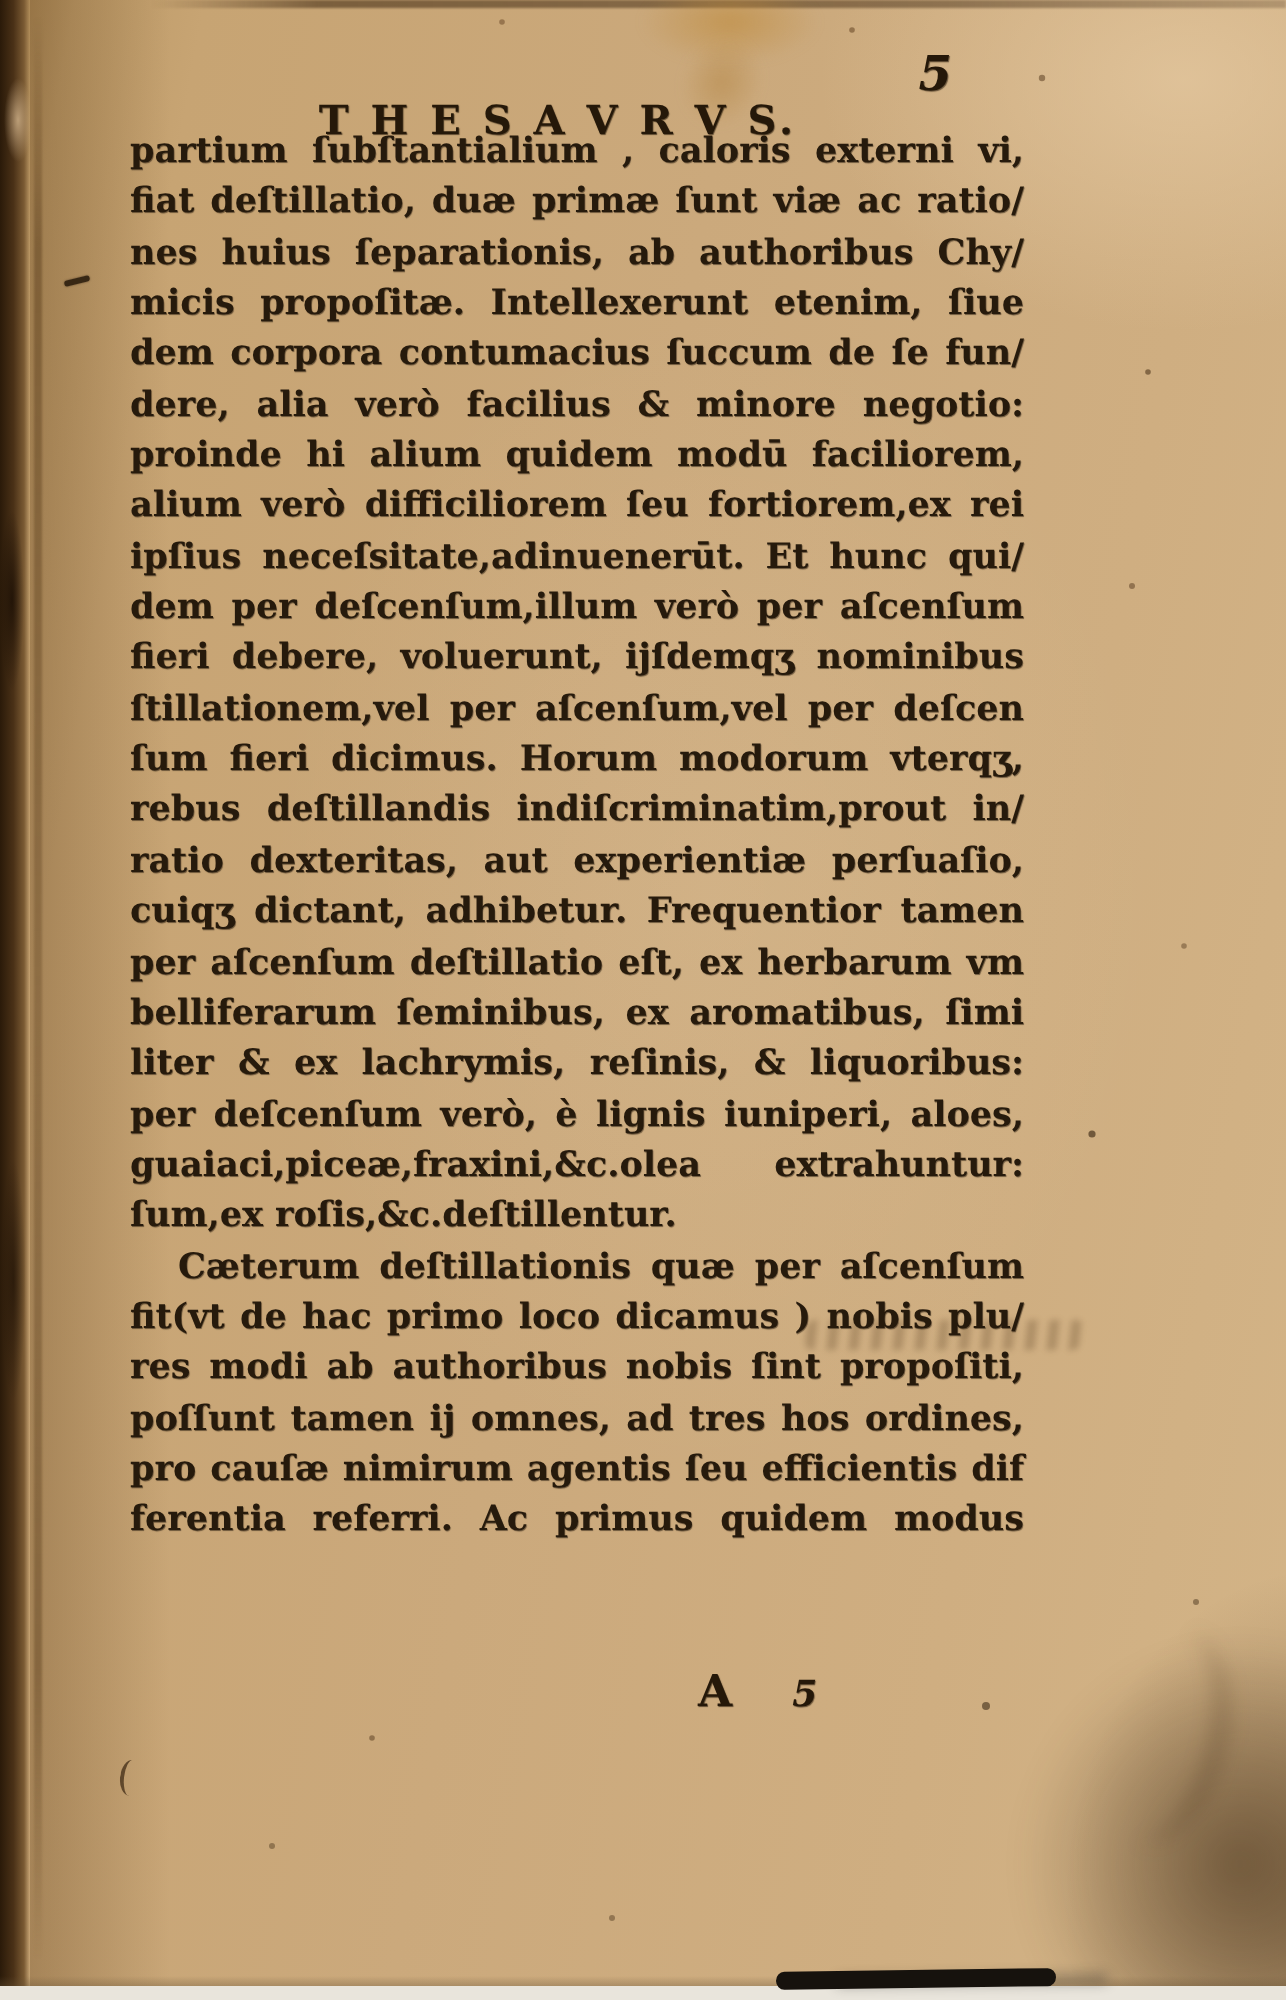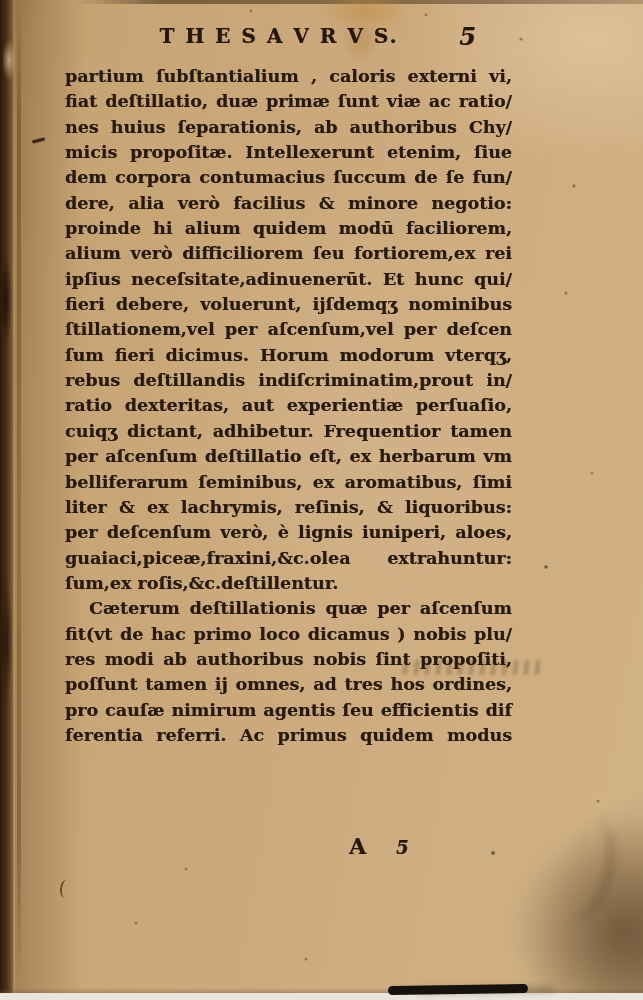--- a/index.html
+++ b/index.html
@@ -115,20 +115,21 @@
   }
   
   .header{
     position:absolute;left:60px;top:24px;width:447px;height:32px;
     color:#251809;
   }
   .running-title{
     position:absolute;left:50%;transform:translateX(-54%);
     font-size:20px;font-weight:bold;letter-spacing:2px;white-space:nowrap;
     text-shadow:.4px .4px .5px rgba(37,24,9,.65);
+    margin-top:24px;
   }
   .page-number{
     position:absolute;right:36px;top:-2px;
     font-size:24px;font-weight:bold;font-style:italic;
     text-shadow:.4px .4px .5px rgba(37,24,9,.6);
   }
   .bodytext{
     position:absolute;left:60px;top:64px;width:447px;
     color:#261a0c;
     font-size:17.5px;font-weight:bold;line-height:25.35px;
@@ -174,20 +175,21 @@
     <div class="bodytext">
       <div class="line">partium ſubſtantialium , caloris externi vi,</div>
       <div class="line">fiat deſtillatio, duæ primæ ſunt viæ ac ratio/</div>
       <div class="line">nes huius ſeparationis, ab authoribus Chy/</div>
       <div class="line">micis propoſitæ. Intellexerunt etenim, ſiue</div>
       <div class="line">dem corpora contumacius ſuccum de ſe fun/</div>
       <div class="line">dere, alia verò facilius &amp; minore negotio:</div>
       <div class="line">proinde hi alium quidem modū faciliorem,</div>
       <div class="line">alium verò difficiliorem ſeu fortiorem,ex rei</div>
       <div class="line">ipſius neceſsitate,adinuenerūt. Et hunc qui/</div>
+      <div class="line">dem per deſcenſum,illum verò per aſcenſum</div>
       <div class="line">fieri debere, voluerunt, ijſdemqʒ nominibus</div>
       <div class="line">ſtillationem,vel per aſcenſum,vel per deſcen</div>
       <div class="line">ſum fieri dicimus. Horum modorum vterqʒ,</div>
       <div class="line">rebus deſtillandis indiſcriminatim,prout in/</div>
       <div class="line">ratio dexteritas, aut experientiæ perſuaſio,</div>
       <div class="line">cuiqʒ dictant, adhibetur. Frequentior tamen</div>
       <div class="line">per aſcenſum deſtillatio eſt, ex herbarum vm</div>
       <div class="line">belliferarum ſeminibus, ex aromatibus, ſimi</div>
       <div class="line">liter &amp; ex lachrymis, reſinis, &amp; liquoribus:</div>
       <div class="line">per deſcenſum verò, è lignis iuniperi, aloes,</div>

